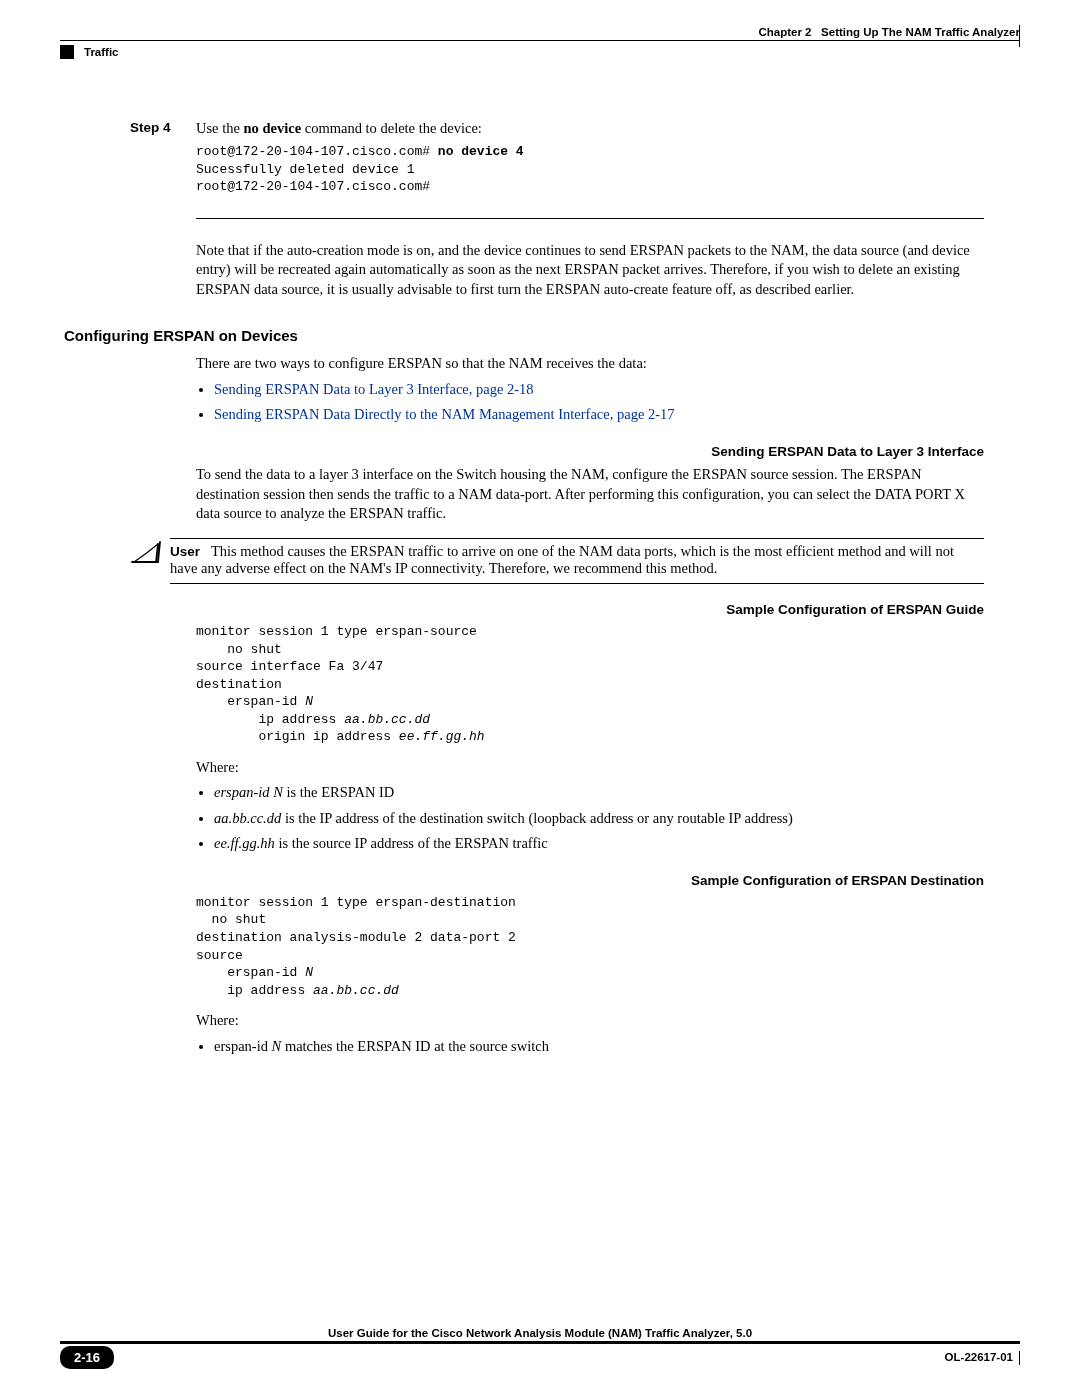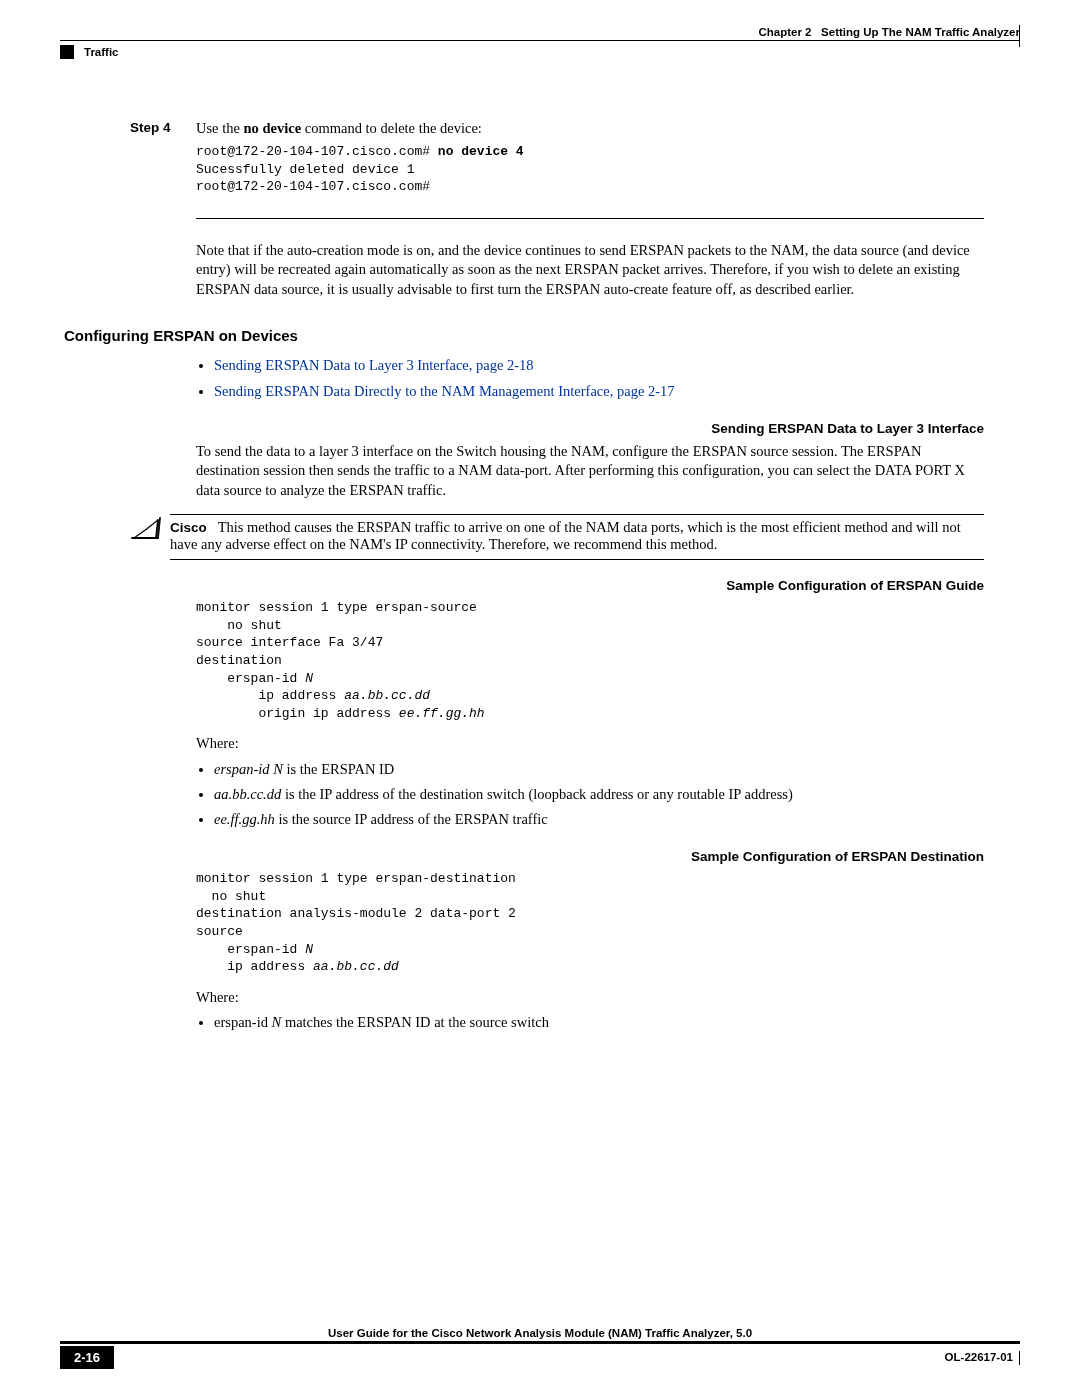--- a/index.html
+++ b/index.html
@@ -174,20 +174,21 @@
     border-top: 1px solid #000;
     padding-top: 2px;
   }
   .pagenum-box {
     background: #000;
     color: #fff;
     font-family: Arial, Helvetica, sans-serif;
     font-weight: bold;
     font-size: 13px;
     padding: 4px 14px;
+    border-radius: 10px;
   }
   .footer-right {
     font-family: Arial, Helvetica, sans-serif;
     font-size: 11.5px;
     font-weight: bold;
   }
   .footer-vrule {
     display: inline-block;
     width: 1px;
     height: 14px;
@@ -222,39 +223,40 @@
   <div class="cli"><span>root@172-20-104-107.cisco.com# </span><span class="mono-bold">no device 4</span>
 <span>Sucessfully deleted device 1</span>
 <span>root@172-20-104-107.cisco.com#</span></div>
 
   <hr class="rule-thick">
 
   <p class="para">Note that if the auto-creation mode is on, and the device continues to send ERSPAN packets to the NAM, the data source (and device entry) will be recreated again automatically as soon as the next ERSPAN packet arrives. Therefore, if you wish to delete an existing ERSPAN data source, it is usually advisable to first turn the ERSPAN auto-create feature off, as described earlier.</p>
 
   <h3 class="section">Configuring ERSPAN on Devices</h3>
 
+  <p class="para" style="margin-bottom:4px;">There are two ways to configure ERSPAN so that the NAM receives the data:</p>
   <ul class="bullets">
     <li><span class="link">Sending ERSPAN Data to Layer 3 Interface, page 2-18</span></li>
     <li><span class="link">Sending ERSPAN Data Directly to the NAM Management Interface, page 2-17</span></li>
   </ul>
 
   <h4 class="sub">Sending ERSPAN Data to Layer 3 Interface</h4>
   <p class="para">To send the data to a layer 3 interface on the Switch housing the NAM, configure the ERSPAN source session. The ERSPAN destination session then sends the traffic to a NAM data-port. After performing this configuration, you can select the DATA PORT X data source to analyze the ERSPAN traffic.</p>
 
   <div class="note-block">
     <div class="note-icon">
       <svg width="34" height="30" viewBox="0 0 34 30">
         <path d="M2 24 L28 24 L30 4 M26 24 L28 6" stroke="#000" stroke-width="1.8" fill="none" stroke-linecap="round"></path>
         <path d="M4 24 Q 16 16 28 6" stroke="#000" stroke-width="1.2" fill="none"></path>
       </svg>
     </div>
     <div class="note-body">
       <hr class="note-rule">
       <div>
-        <span class="note-label">Cisco</span>&nbsp;&nbsp;&nbsp;<span>This method causes the ERSPAN traffic to arrive on one of the NAM data ports, which is the most efficient method and will not have any adverse effect on the NAM's IP connectivity. Therefore, we recommend this method.</span>
+        <span class="note-label">User</span>&nbsp;&nbsp;&nbsp;<span>This method causes the ERSPAN traffic to arrive on one of the NAM data ports, which is the most efficient method and will not have any adverse effect on the NAM's IP connectivity. Therefore, we recommend this method.</span>
       </div>
       <hr class="note-rule-bottom">
     </div>
   </div>
 
   <h4 class="sub">Sample Configuration of ERSPAN Guide</h4>
   <div class="cli2" style="margin-left:66px;"><span>monitor session 1 type erspan-source</span>
 <span>    no shut</span>
 <span>source interface Fa 3/47</span>
 <span>destination</span>

